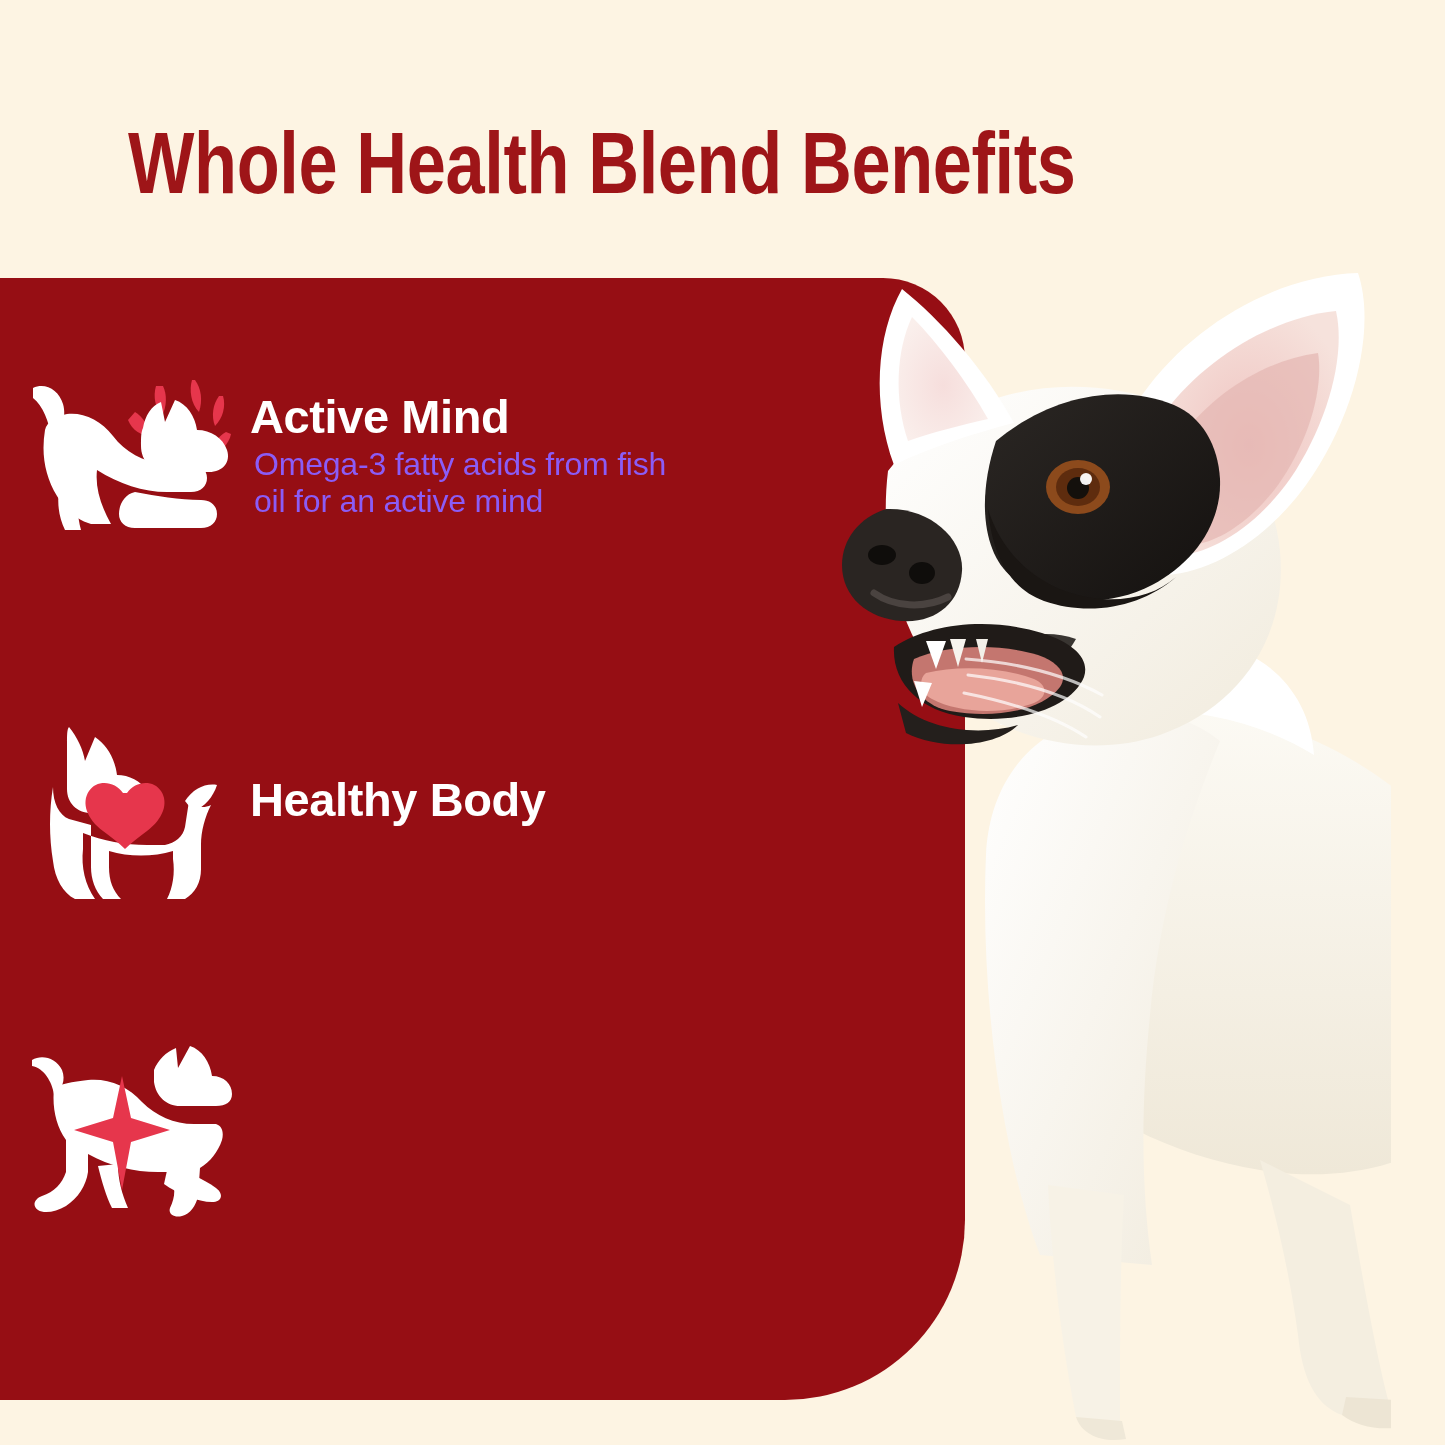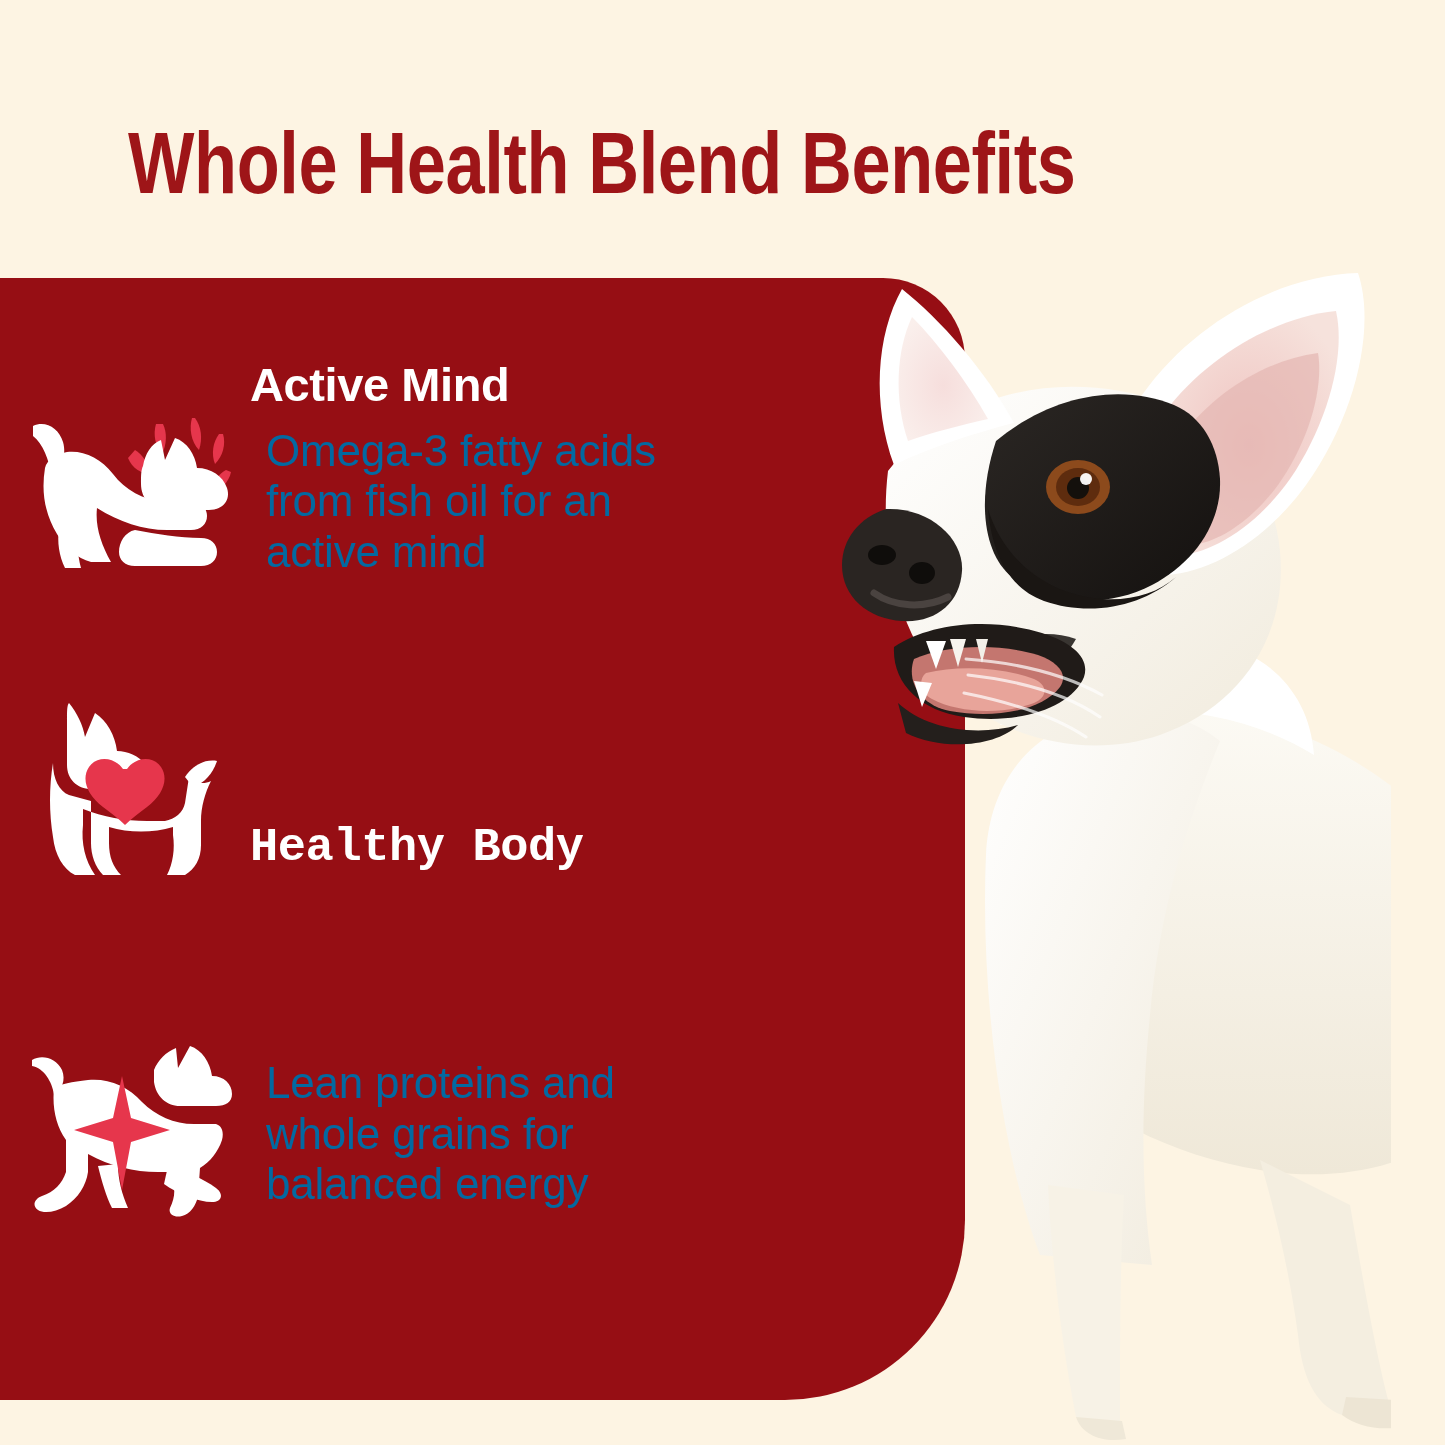--- a/index.html
+++ b/index.html
@@ -47,24 +47,24 @@
     position:absolute;
     left:0; top:278px;
     width:965px; height:1122px;
     z-index:3;
   }
   .row{
     position:absolute;
     left:0;
     width:965px;
     display:flex;
-    align-items:flex-end;
+    align-items:center;
   }
   .row.r1{ top:78px; }
-  .row.r2{ top:397px;font-family:Liberation Mono, monospace; }
+  .row.r2{ top:421px; }
   .row.r3{ top:748px; }
 
   .icon-wrap{
     position:relative;
     width:250px;
     min-width:250px;
     height:200px;
     display:flex;
     align-items:flex-start;
     justify-content:center;
@@ -80,26 +80,26 @@
   .b-title{
     color:#FFFFFF;
     font-size:47px;
     font-weight:700;
     line-height:1.06;
     letter-spacing:-0.4px;
     margin:0 0 2px 0;
     white-space:nowrap;
   }
   .b-desc{
-    color:#0369a1;
-    font-size:44px;
+    color:#8b5cf6;
+    font-size:32px;
     font-weight:400;
     line-height:1.15;
     letter-spacing:-0.2px;
-    margin:16px;
+    margin:4px;
     max-width:640px;
   }
   .row.r1 .b-desc{ max-width:450px; }
   .row.r2 .b-desc{ max-width:620px; }
   .row.r3 .b-desc{ max-width:470px; }
 
   
   .dog{
     position:absolute;
     left:790px; top:255px;
@@ -320,18 +320,17 @@
             <path d="M150 124 C166 128 184 136 198 146 C206 152 204 160 194 160
                      C180 160 160 152 146 142 Z"></path>
 
             <path d="M80 124 C84 140 88 154 94 166 L110 166 C104 152 100 138 100 122 Z"></path>
           </g>
 
           <path d="M104 34 L113 76 L152 88 L113 100 L104 148 L95 100 L56 88 L95 76 Z" fill="#E6364C"></path>
         </svg>
       </div>
       <div class="copy">
-        <p class="b-desc">Lean proteins and whole grains for balanced energy</p>
       </div>
     </div>
 
   </div>
 </div>
 
 </body></html>

